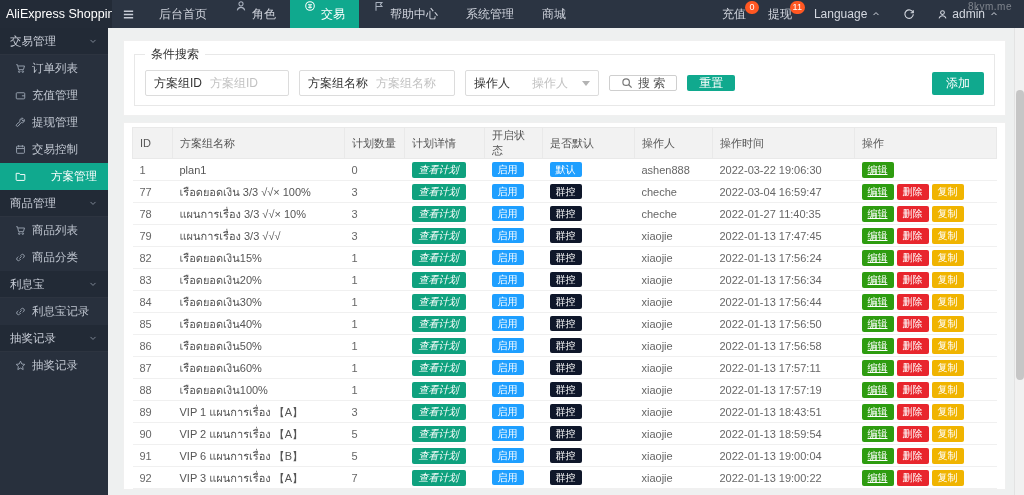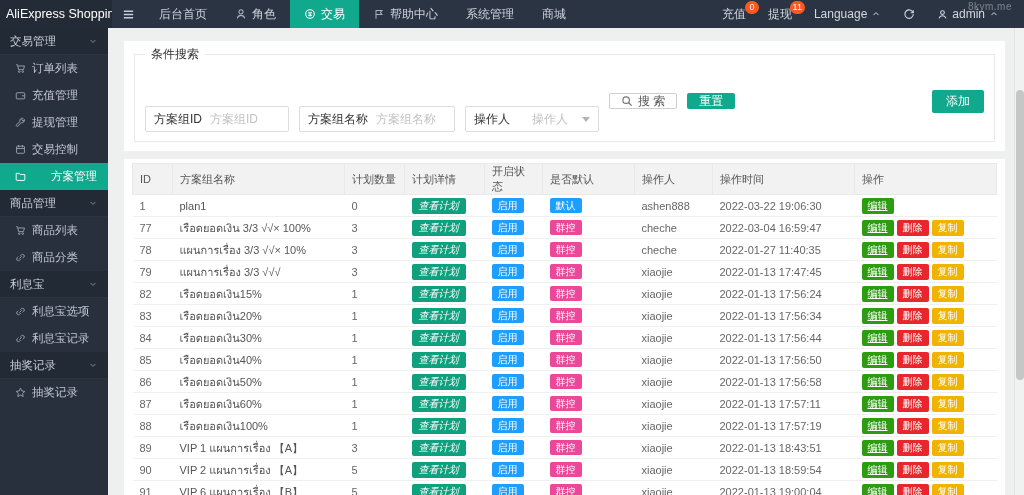--- a/index.html
+++ b/index.html
@@ -15,21 +15,21 @@
     position:absolute; top:0; left:0; right:0; height:28px;
     background:#2b3442; display:flex; align-items:stretch; color:#cfd3dc; z-index:5;
   }
   .brand {
     width:112px; padding-left:6px; color:#fff; font-size:12.5px;
     line-height:28px; white-space:nowrap; overflow:hidden; background:#232b37;
   }
   .tb-btn { display:flex; align-items:center; padding:0 10px; cursor:pointer; color:#c7ccd6; }
   .nav { display:flex; list-style:none; }
   .nav-item {
-    display:flex; align-items:center; gap:5px; padding:0 14px; font-size:12px;
+    display:flex; gap:5px; padding:0 14px; font-size:12px;
     line-height:28px; cursor:pointer; color:#cfd3dc; white-space:nowrap;
   }
   .nav-item .icon { color:#aab2bf; }
   .nav-item.active { background:#10a98e; color:#fff; }
   .nav-item.active .icon { color:#fff; }
   .tb-right { margin-left:auto; display:flex; align-items:center; padding-right:14px; }
   .tb-link { position:relative; display:flex; align-items:center; gap:4px; padding:0 11px; line-height:28px; cursor:pointer; font-size:12px; color:#d4d8e0; }
   .num-badge {
     position:absolute; top:1px; right:-2px; min-width:14px; height:13px; padding:0 3px;
     background:#ff5722; border-radius:8px; color:#fff; font-size:9px; line-height:13px; text-align:center;
@@ -46,21 +46,21 @@
   .sb-item.active { background:#10a98e; color:#fff;gap:19px; }
   .sb-item.active .icon { color:#fff; }
 
   
   .main { position:absolute; top:28px; left:108px; right:0; bottom:0; background:#eef0f0; overflow:hidden; }
   .card { background:#fff; border:1px solid #f0f0f0; }
   .search-card { margin:12px 18px 6px 15px; padding:5px 10px 9px; }
   fieldset { border:1px solid #e8e8e8; padding:7px 10px 9px; }
   legend { padding:0 6px; font-size:12px; color:#333; }
   .form-row { display:flex; align-items:center; gap:10px; }
-  .group { display:flex; align-items:center; border:1px solid #dcdcdc; border-radius:2px; height:26px; background:#fff;margin-top:36px; }
+  .group { display:flex; align-items:center; border:1px solid #dcdcdc; border-radius:2px; height:26px; background:#fff; }
   .group .glabel { padding:0 8px; color:#333; font-size:12px; white-space:nowrap; }
   .group input { border:none; outline:none; height:22px; font-size:12px; color:#333; width:78px; font-family:inherit; }
   .group input::placeholder { color:#c2c2c2; }
   .fake-select { display:flex; align-items:center; gap:14px; padding-right:8px; cursor:pointer; }
   .fake-select .ph { color:#c2c2c2; font-size:12px; }
   .caret { width:0; height:0; border-left:4px solid transparent; border-right:4px solid transparent; border-top:5px solid #b3b3b3; }
   .btn { display:inline-flex; align-items:center; justify-content:center; gap:5px; height:16px; padding:0 11px; border-radius:2px; font-size:12px; cursor:pointer; border:1px solid transparent; white-space:nowrap; }
   .btn-search { background:#fff; border-color:#cfcfcf; color:#555; }
   .btn-search .icon { color:#777; }
   .btn-teal { background:#10a98e; color:#fff; }
@@ -68,21 +68,21 @@
 
   
   .table-card { margin:0 18px 0 15px; padding:4px 8px 0; }
   table { width:100%; border-collapse:collapse; table-layout:fixed; font-size:11px; }
   col.c-id{width:40px} col.c-name{width:172px} col.c-count{width:60px} col.c-detail{width:80px}
   col.c-status{width:58px} col.c-default{width:92px} col.c-op{width:78px} col.c-time{width:142px}
   thead th { background:#f2f2f2; border:1px solid #e9e9e9; color:#555; font-weight:normal; text-align:left; height:23px; padding:0 7px; font-size:11px; }
   tbody td { height:22px; padding:0 7px; color:#666; border-bottom:1px solid #f0f0f0; white-space:nowrap; overflow:hidden; }
   tbody td.name { color:#555; }
   .badge { display:inline-block; padding:1px 6px; border-radius:2px; color:#fff; font-size:10px; line-height:13px; cursor:pointer; }
-  .bg-blue { background:#1e9fff; } .bg-orange { background:#ec4899; }
+  .bg-blue { background:#1e9fff; } .bg-orange { background:#0f172a; }
   .mini-btn { display:inline-block; padding:2px 6px; border-radius:2px; color:#fff; font-size:10px; line-height:12px; cursor:pointer; border:none; margin-right:3px; font-family:inherit; }
   .act-view { background:#0fa17e; padding:2px 7px;font-style:italic; }
   .act-edit { background:#2e9c10;text-decoration:underline; }
   .act-delete { background:#e8262d; }
   .act-copy { background:#f0b400; }
 
   
   .scrollbar { position:absolute; top:28px; right:0; bottom:0; width:10px; background:#f1f1f1; border-left:1px solid #e3e3e3; z-index:6; }
   .scroll-thumb { position:absolute; top:62px; left:1px; width:8px; height:290px; background:#c6c6c6; border-radius:4px; }
 </style>
@@ -262,28 +262,20 @@
           <path d="M3.5 5.5L7 9l3.5-3.5"></path>
         </svg>
       </span>
     </div>
     <div class="sb-row sb-item">
       <span class="icon">
         <svg width="11" height="11" viewBox="0 0 14 14" stroke="currentColor" fill="none" stroke-width="1.2">
           <path d="M5.6 8.4l2.8-2.8M4.2 5.9L2.7 7.4a2.2 2.2 0 0 0 3.1 3.1l1.5-1.5M9.8 8.1l1.5-1.5a2.2 2.2 0 0 0-3.1-3.1L6.7 5"></path>
         </svg>
       </span>
-      <span>利息宝选项</span>
-    </div>
-    <div class="sb-row sb-item">
-      <span class="icon">
-        <svg width="11" height="11" viewBox="0 0 14 14" stroke="currentColor" fill="none" stroke-width="1.2">
-          <path d="M5.6 8.4l2.8-2.8M4.2 5.9L2.7 7.4a2.2 2.2 0 0 0 3.1 3.1l1.5-1.5M9.8 8.1l1.5-1.5a2.2 2.2 0 0 0-3.1-3.1L6.7 5"></path>
-        </svg>
-      </span>
       <span>利息宝记录</span>
     </div>
     <div class="sb-row sb-section">
       <span>抽奖记录</span>
       <span class="chev icon">
         <svg width="10" height="10" viewBox="0 0 14 14" stroke="currentColor" fill="none" stroke-width="1.2">
           <path d="M3.5 5.5L7 9l3.5-3.5"></path>
         </svg>
       </span>
     </div>

